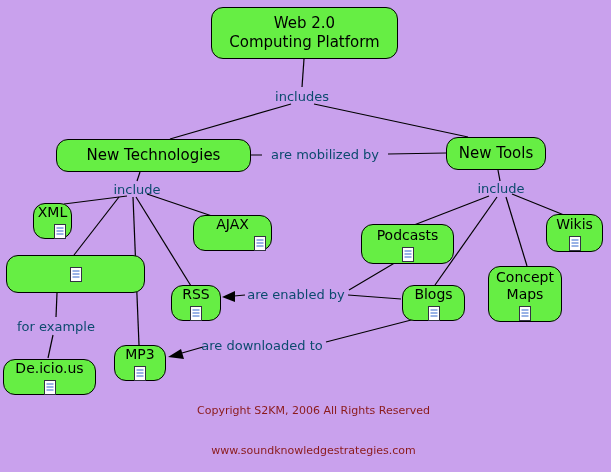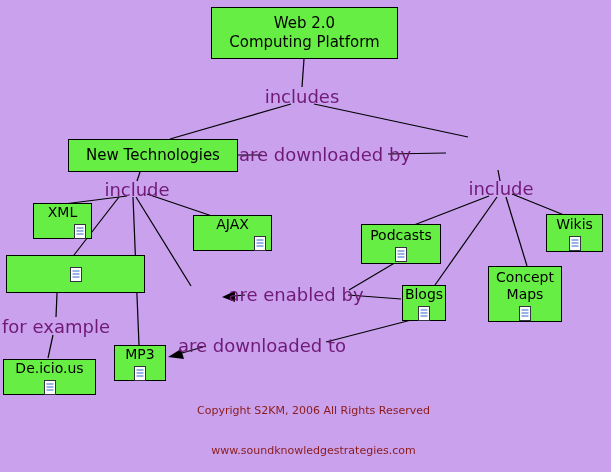--- a/index.html
+++ b/index.html
@@ -4,30 +4,30 @@
 <style>
   * { margin:0; padding:0; box-sizing:border-box; }
   body { font-family:"DejaVu Sans", sans-serif; }
   .stage {
     position:relative; width:611px; height:472px;
     background:#c9a1ed; overflow:hidden;
   }
   .wires { position:absolute; left:0; top:0; }
   .node {
     position:absolute; background:#66ee44; border:1.5px solid #000;
-    border-radius:0; display:flex; flex-direction:column;
+    border-radius:12px; display:flex; flex-direction:column;
     align-items:center; justify-content:center; color:#000; text-align:center;
   }
   .nlabel { white-space:pre-line; font-size:14px; line-height:1.25; padding:1px 4px; }
   .big .nlabel { font-size:15px; }
   .doc { display:block; flex:0 0 auto; margin-top:1px; }
   .icon-right .doc { align-self:flex-end; margin-right:5px; }
   .edge-label {
     position:absolute; transform:translate(-50%,-50%);
-    font-size:18px; color:#701a75; white-space:nowrap;
+    font-size:13px; color:#0c4a6e; white-space:nowrap;
   }
   .footer-line {
     position:absolute; left:8px; width:100%; text-align:center;
     color:#8b1a1a; font-size:11px;
   }
 </style>
 </head>
 <body>
 
 <div class="stage">
@@ -62,26 +62,29 @@
       <polygon points="222,297 235,291 235,302"></polygon>
       <polygon points="168,357 181,349 184,359"></polygon>
     </g>
   </svg>
 
   <div class="node big" style="left:211px;top:7px;width:187px;height:52px">
     <span class="nlabel">Web 2.0
 Computing Platform</span>
   </div>
 
-  <div class="node big" style="left:68px;top:139px;width:170px;height:33px">
+  <div class="node big" style="left:56px;top:139px;width:195px;height:33px">
     <span class="nlabel">New Technologies</span>
   </div>
 
+  <div class="node big" style="left:446px;top:137px;width:100px;height:33px">
+    <span class="nlabel">New Tools</span>
+  </div>
 
-  <div class="node icon-right" style="left:33px;top:203px;width:59px;height:36px">
+  <div class="node icon-right" style="left:33px;top:203px;width:39px;height:36px">
     <span class="nlabel">XML</span>
     <svg class="doc" width="12" height="15" viewBox="0 0 12 15">
         <rect x="0.5" y="0.5" width="11" height="14" fill="#fff" stroke="#334"></rect>
         <line x1="2.5" y1="4" x2="9.5" y2="4" stroke="#36c"></line>
         <line x1="2.5" y1="7" x2="9.5" y2="7" stroke="#36c"></line>
         <line x1="2.5" y1="10" x2="9.5" y2="10" stroke="#36c"></line>
       </svg>
   </div>
 
   <div class="node icon-right" style="left:193px;top:215px;width:79px;height:36px">
@@ -96,20 +99,29 @@
 
   <div class="node" style="left:6px;top:255px;width:139px;height:38px">
     <svg class="doc" width="12" height="15" viewBox="0 0 12 15">
         <rect x="0.5" y="0.5" width="11" height="14" fill="#fff" stroke="#334"></rect>
         <line x1="2.5" y1="4" x2="9.5" y2="4" stroke="#36c"></line>
         <line x1="2.5" y1="7" x2="9.5" y2="7" stroke="#36c"></line>
         <line x1="2.5" y1="10" x2="9.5" y2="10" stroke="#36c"></line>
       </svg>
   </div>
 
+  <div class="node" style="left:171px;top:285px;width:50px;height:36px">
+    <span class="nlabel">RSS</span>
+    <svg class="doc" width="12" height="15" viewBox="0 0 12 15">
+        <rect x="0.5" y="0.5" width="11" height="14" fill="#fff" stroke="#334"></rect>
+        <line x1="2.5" y1="4" x2="9.5" y2="4" stroke="#36c"></line>
+        <line x1="2.5" y1="7" x2="9.5" y2="7" stroke="#36c"></line>
+        <line x1="2.5" y1="10" x2="9.5" y2="10" stroke="#36c"></line>
+      </svg>
+  </div>
 
   <div class="node" style="left:114px;top:345px;width:52px;height:36px">
     <span class="nlabel">MP3</span>
     <svg class="doc" width="12" height="15" viewBox="0 0 12 15">
         <rect x="0.5" y="0.5" width="11" height="14" fill="#fff" stroke="#334"></rect>
         <line x1="2.5" y1="4" x2="9.5" y2="4" stroke="#36c"></line>
         <line x1="2.5" y1="7" x2="9.5" y2="7" stroke="#36c"></line>
         <line x1="2.5" y1="10" x2="9.5" y2="10" stroke="#36c"></line>
       </svg>
   </div>
@@ -117,31 +129,31 @@
   <div class="node" style="left:3px;top:359px;width:93px;height:36px">
     <span class="nlabel">De.icio.us</span>
     <svg class="doc" width="12" height="15" viewBox="0 0 12 15">
         <rect x="0.5" y="0.5" width="11" height="14" fill="#fff" stroke="#334"></rect>
         <line x1="2.5" y1="4" x2="9.5" y2="4" stroke="#36c"></line>
         <line x1="2.5" y1="7" x2="9.5" y2="7" stroke="#36c"></line>
         <line x1="2.5" y1="10" x2="9.5" y2="10" stroke="#36c"></line>
       </svg>
   </div>
 
-  <div class="node" style="left:361px;top:224px;width:80px;height:40px">
+  <div class="node" style="left:361px;top:224px;width:93px;height:40px">
     <span class="nlabel">Podcasts</span>
     <svg class="doc" width="12" height="15" viewBox="0 0 12 15">
         <rect x="0.5" y="0.5" width="11" height="14" fill="#fff" stroke="#334"></rect>
         <line x1="2.5" y1="4" x2="9.5" y2="4" stroke="#36c"></line>
         <line x1="2.5" y1="7" x2="9.5" y2="7" stroke="#36c"></line>
         <line x1="2.5" y1="10" x2="9.5" y2="10" stroke="#36c"></line>
       </svg>
   </div>
 
-  <div class="node" style="left:402px;top:285px;width:44px;height:36px">
+  <div class="node" style="left:402px;top:285px;width:63px;height:36px">
     <span class="nlabel">Blogs</span>
     <svg class="doc" width="12" height="15" viewBox="0 0 12 15">
         <rect x="0.5" y="0.5" width="11" height="14" fill="#fff" stroke="#334"></rect>
         <line x1="2.5" y1="4" x2="9.5" y2="4" stroke="#36c"></line>
         <line x1="2.5" y1="7" x2="9.5" y2="7" stroke="#36c"></line>
         <line x1="2.5" y1="10" x2="9.5" y2="10" stroke="#36c"></line>
       </svg>
   </div>
 
   <div class="node" style="left:488px;top:266px;width:74px;height:56px">
@@ -159,21 +171,21 @@
     <span class="nlabel">Wikis</span>
     <svg class="doc" width="12" height="15" viewBox="0 0 12 15">
         <rect x="0.5" y="0.5" width="11" height="14" fill="#fff" stroke="#334"></rect>
         <line x1="2.5" y1="4" x2="9.5" y2="4" stroke="#36c"></line>
         <line x1="2.5" y1="7" x2="9.5" y2="7" stroke="#36c"></line>
         <line x1="2.5" y1="10" x2="9.5" y2="10" stroke="#36c"></line>
       </svg>
   </div>
 
   <span class="edge-label" style="left:302px;top:96px">includes</span>
-  <span class="edge-label" style="left:325px;top:154px">are downloaded by</span>
+  <span class="edge-label" style="left:325px;top:154px">are mobilized by</span>
   <span class="edge-label" style="left:137px;top:189px">include</span>
   <span class="edge-label" style="left:501px;top:188px">include</span>
   <span class="edge-label" style="left:296px;top:294px">are enabled by</span>
   <span class="edge-label" style="left:262px;top:345px">are downloaded to</span>
   <span class="edge-label" style="left:56px;top:326px">for example</span>
 
   <div class="footer-line" style="top:404px">Copyright S2KM, 2006 All Rights Reserved</div>
   <div class="footer-line" style="top:444px">www.soundknowledgestrategies.com</div>
 
 </div>

